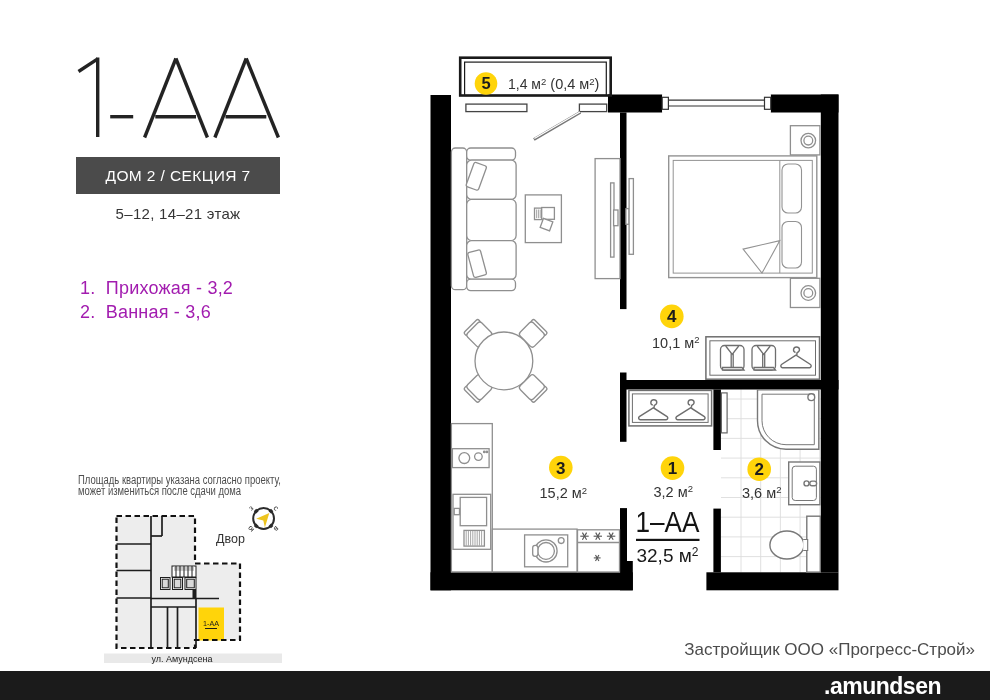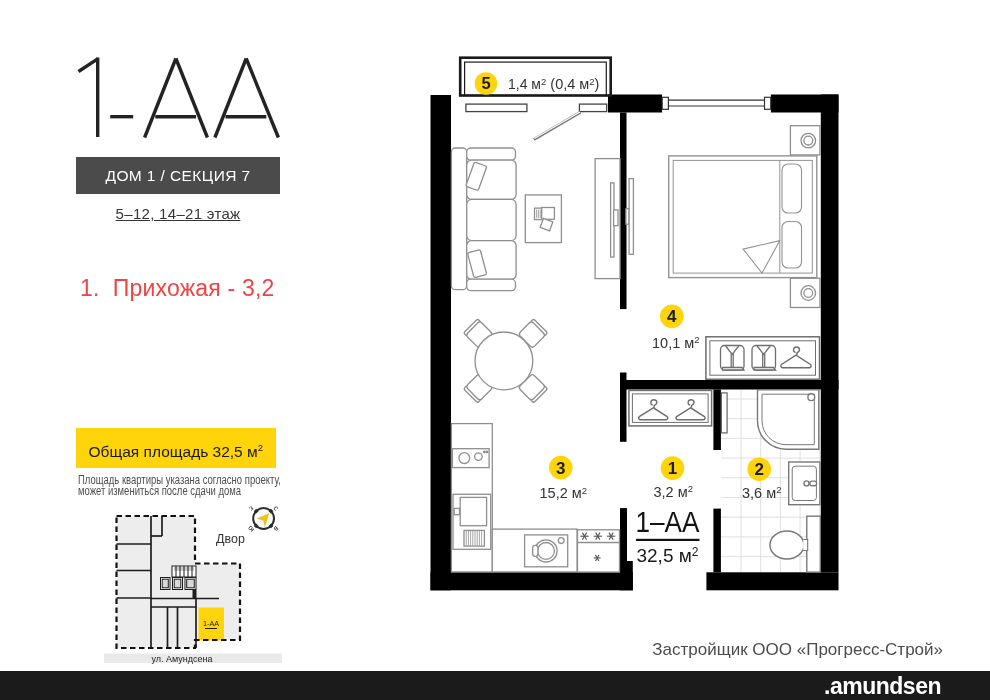--- a/index.html
+++ b/index.html
@@ -19,36 +19,35 @@
       <path d="M115.9,18.5 L84.6,97.5"></path>
       <path d="M115.9,18.5 L147.4,97.5"></path>
       <path d="M95.3,76.7 L136,76.7"></path>
       <path d="M186.2,18.5 L154.9,97.5"></path>
       <path d="M186.2,18.5 L218.4,97.5"></path>
       <path d="M165.5,76.7 L206.3,76.7"></path>
     </g>
   </svg>
 
   <div class="abs" style="left:76px;top:156.5px;width:204px;height:37.5px;background:#4b4b4b;color:#fff;
-       font-size:15.5px;letter-spacing:0.4px;text-align:center;line-height:38px;">ДОМ 1 / СЕКЦИЯ 7</div>
-
-  <div class="abs" style="left:76px;top:205px;width:204px;text-align:center;font-size:15px;color:#363636;letter-spacing:0.3px;text-decoration:underline;">5–12, 14–21 этаж</div>
-
-  <div class="abs" style="left:80px;top:277px;font-size:23px;color:#ef4444;line-height:23.5px;letter-spacing:0.2px;white-space:nowrap;">
+       font-size:15.5px;letter-spacing:0.4px;text-align:center;line-height:38px;">ДОМ 2 / СЕКЦИЯ 7</div>
+
+  <div class="abs" style="left:76px;top:205px;width:204px;text-align:center;font-size:15px;color:#363636;letter-spacing:0.3px;">5–12, 14–21 этаж</div>
+
+  <div class="abs" style="left:80px;top:277px;font-size:18px;color:#a21caf;line-height:23.5px;letter-spacing:0.2px;white-space:nowrap;">
     <div>1.&nbsp; Прихожая - 3,2</div>
+    <div>2.&nbsp; Ванная - 3,6</div>
   </div>
 
-  <div class="abs" style="left:76px;top:428px;width:199.5px;height:39.5px;background:#ffd40a;color:#191919;
-       font-size:15.5px;line-height:40px;text-align:center;white-space:nowrap;">Общая площадь 32,5 м<sup style="font-size:9.5px;vertical-align:6px;">2</sup></div>
 
   <div class="abs" style="left:78px;top:474.5px;font-size:12px;color:#4e4e4e;line-height:11.4px;white-space:nowrap;transform:scaleX(0.79);transform-origin:0 0;">
     Площадь квартиры указана согласно проекту,<br>может измениться после сдачи дома
   </div>
 
-  <div class="abs" style="left:0;top:640px;width:943px;text-align:right;font-size:17px;color:#4c4c4c;">Застройщик ООО «Прогресс-Строй»</div>
+  <div class="abs" style="left:0;top:640px;width:943px;text-align:right;font-size:17px;color:#4c4c4c;padding-left:32px;">Застройщик ООО «Прогресс-Строй»</div>
 
   <div class="abs" style="left:0;top:671px;width:990px;height:29px;background:#1b1b1b;"></div>
 
   <div class="abs" style="left:0;top:671px;width:941px;height:45px;text-align:right;color:#fff;
        font-size:23px;font-weight:bold;line-height:30px;letter-spacing:-0.5px;">.amundsen</div>
 
   <svg class="abs" style="left:0;top:0;" width="990" height="700" viewBox="0 0 990 700">
 
     <g>
         <rect x="451" y="112.5" width="169" height="459.8" fill="#fff"></rect>

